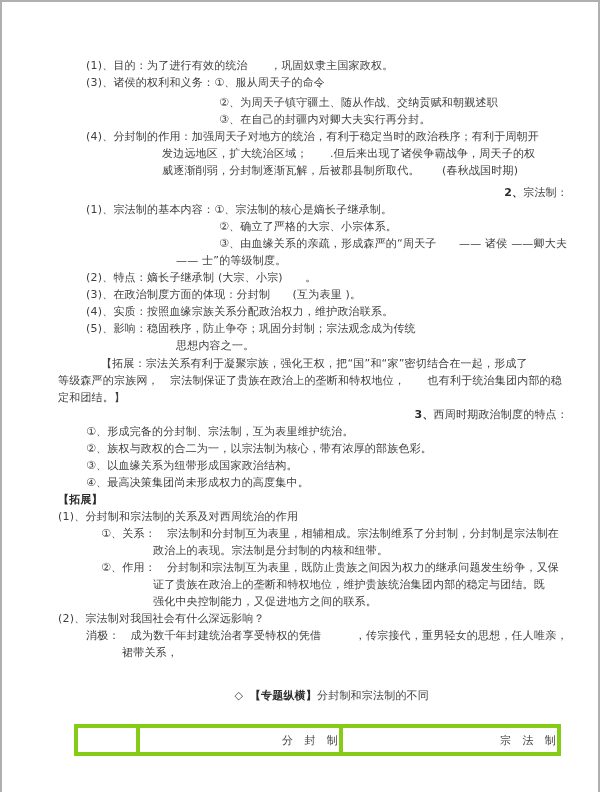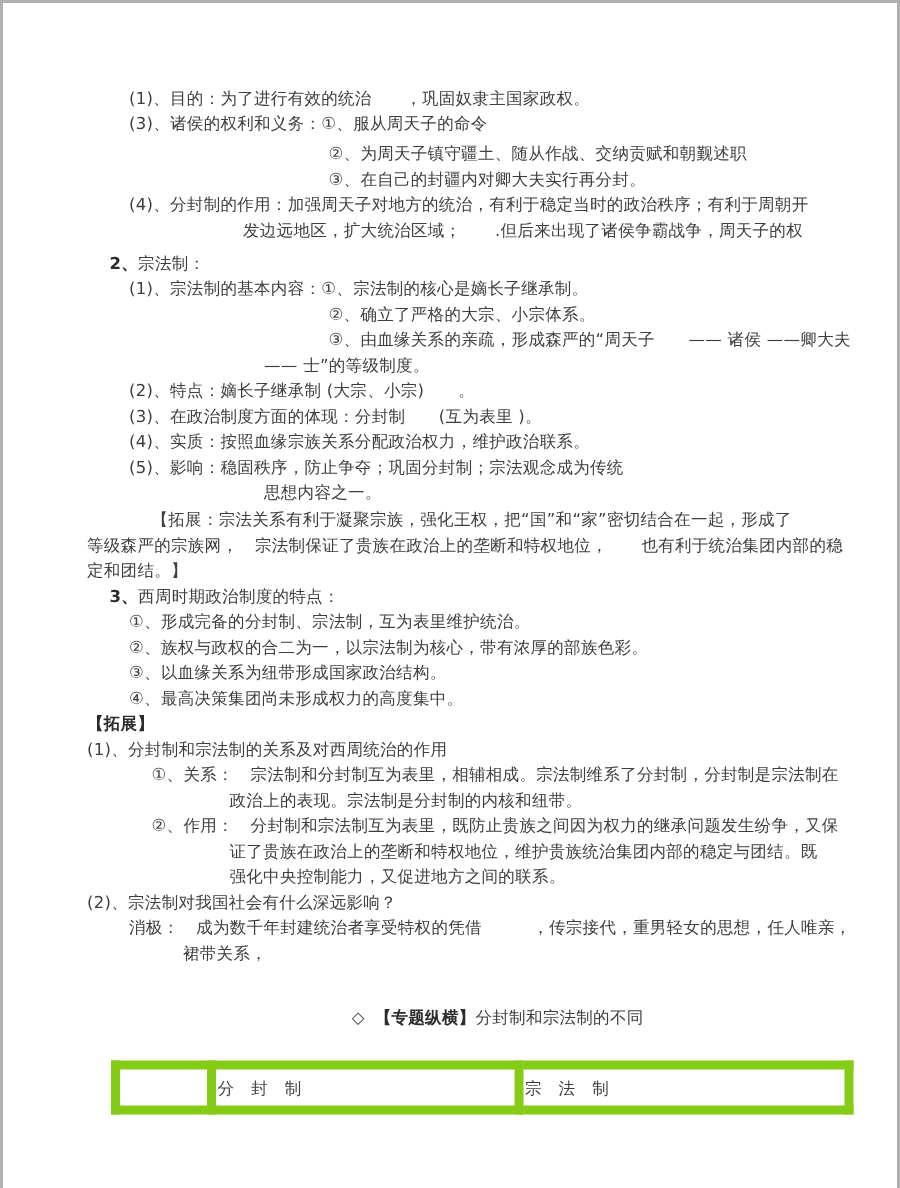--- a/index.html
+++ b/index.html
@@ -13,21 +13,21 @@
   .edge-left{left:0;top:0;width:2px;height:792px;}
   .edge-right{left:598px;top:0;width:2px;height:792px;}
 
   .content{
     position:absolute;left:58px;top:57px;width:510px;
     font-size:11px;line-height:17px;color:#3e3e3e;
     letter-spacing:0.2px;
   }
   .ln{white-space:pre;}
   .i0{margin-left:0;}
-  .i1{margin-left:15px;}
+  .i1{margin-left:33px;text-align:right;}
   .i2{margin-left:28px;}
   .i3{margin-left:43px;}
   .i4{margin-left:64px;}
   .i5{margin-left:95px;}
   .i6{margin-left:104px;}
   .i7{margin-left:161px;}
   .i8{margin-left:118px;}
   .gap3{margin-top:3px;}
   .gap5{margin-top:5px;}
   .gap1{margin-top:1px;}
@@ -35,42 +35,43 @@
   .bold{font-weight:bold;color:#2c2c2c;}
 
   .topic-line{white-space:pre;margin-left:16px;text-align:center;}
   .topic-line .diamond{display:inline-block;width:22px;color:#3e3e3e;}
 
   table.cmp{
     border-collapse:collapse;margin-left:16px;margin-top:3px;
     width:477px;table-layout:fixed;
   }
   table.cmp td{
-    border:6px solid #84cc16;height:22px;
-    text-align:left;vertical-align:middle;
+    border:4px solid #84cc16;height:22px;
+    text-align:right;vertical-align:middle;
     font-size:11px;color:#3e3e3e;white-space:pre;
   }
   td.c1{width:56px;}
   td.c2{width:197px;}
   td.c3{width:212px;}
 </style>
 </head>
 <body>
 
 <div class="edge edge-top"></div>
 <div class="edge edge-left"></div>
 <div class="edge edge-right"></div>
 
 <div class="content">
   <div class="ln i2">(1)、目的：为了进行有效的统治　　，巩固奴隶主国家政权。</div>
   <div class="ln i2">(3)、诸侯的权利和义务：①、服从周天子的命令</div>
   <div class="ln i7 gap3">②、为周天子镇守疆土、随从作战、交纳贡赋和朝觐述职</div>
   <div class="ln i7">③、在自己的封疆内对卿大夫实行再分封。</div>
   <div class="ln i2">(4)、分封制的作用：加强周天子对地方的统治，有利于稳定当时的政治秩序；有利于周朝开</div>
   <div class="ln i6">发边远地区，扩大统治区域；　　.但后来出现了诸侯争霸战争，周天子的权</div>
+  <div class="ln i6">威逐渐削弱，分封制逐渐瓦解，后被郡县制所取代。　　(春秋战国时期)</div>
   <div class="ln i1 gap5"><span class="bold">2、</span><span>宗法制：</span></div>
   <div class="ln i2">(1)、宗法制的基本内容：①、宗法制的核心是嫡长子继承制。</div>
   <div class="ln i7">②、确立了严格的大宗、小宗体系。</div>
   <div class="ln i7">③、由血缘关系的亲疏，形成森严的“周天子　　—— 诸侯 ——卿大夫</div>
   <div class="ln i8">—— 士”的等级制度。</div>
   <div class="ln i2">(2)、特点：嫡长子继承制 (大宗、小宗)　　。</div>
   <div class="ln i2">(3)、在政治制度方面的体现：分封制　　(互为表里 )。</div>
   <div class="ln i2">(4)、实质：按照血缘宗族关系分配政治权力，维护政治联系。</div>
   <div class="ln i2">(5)、影响：稳固秩序，防止争夺；巩固分封制；宗法观念成为传统</div>
   <div class="ln i8">思想内容之一。</div>

